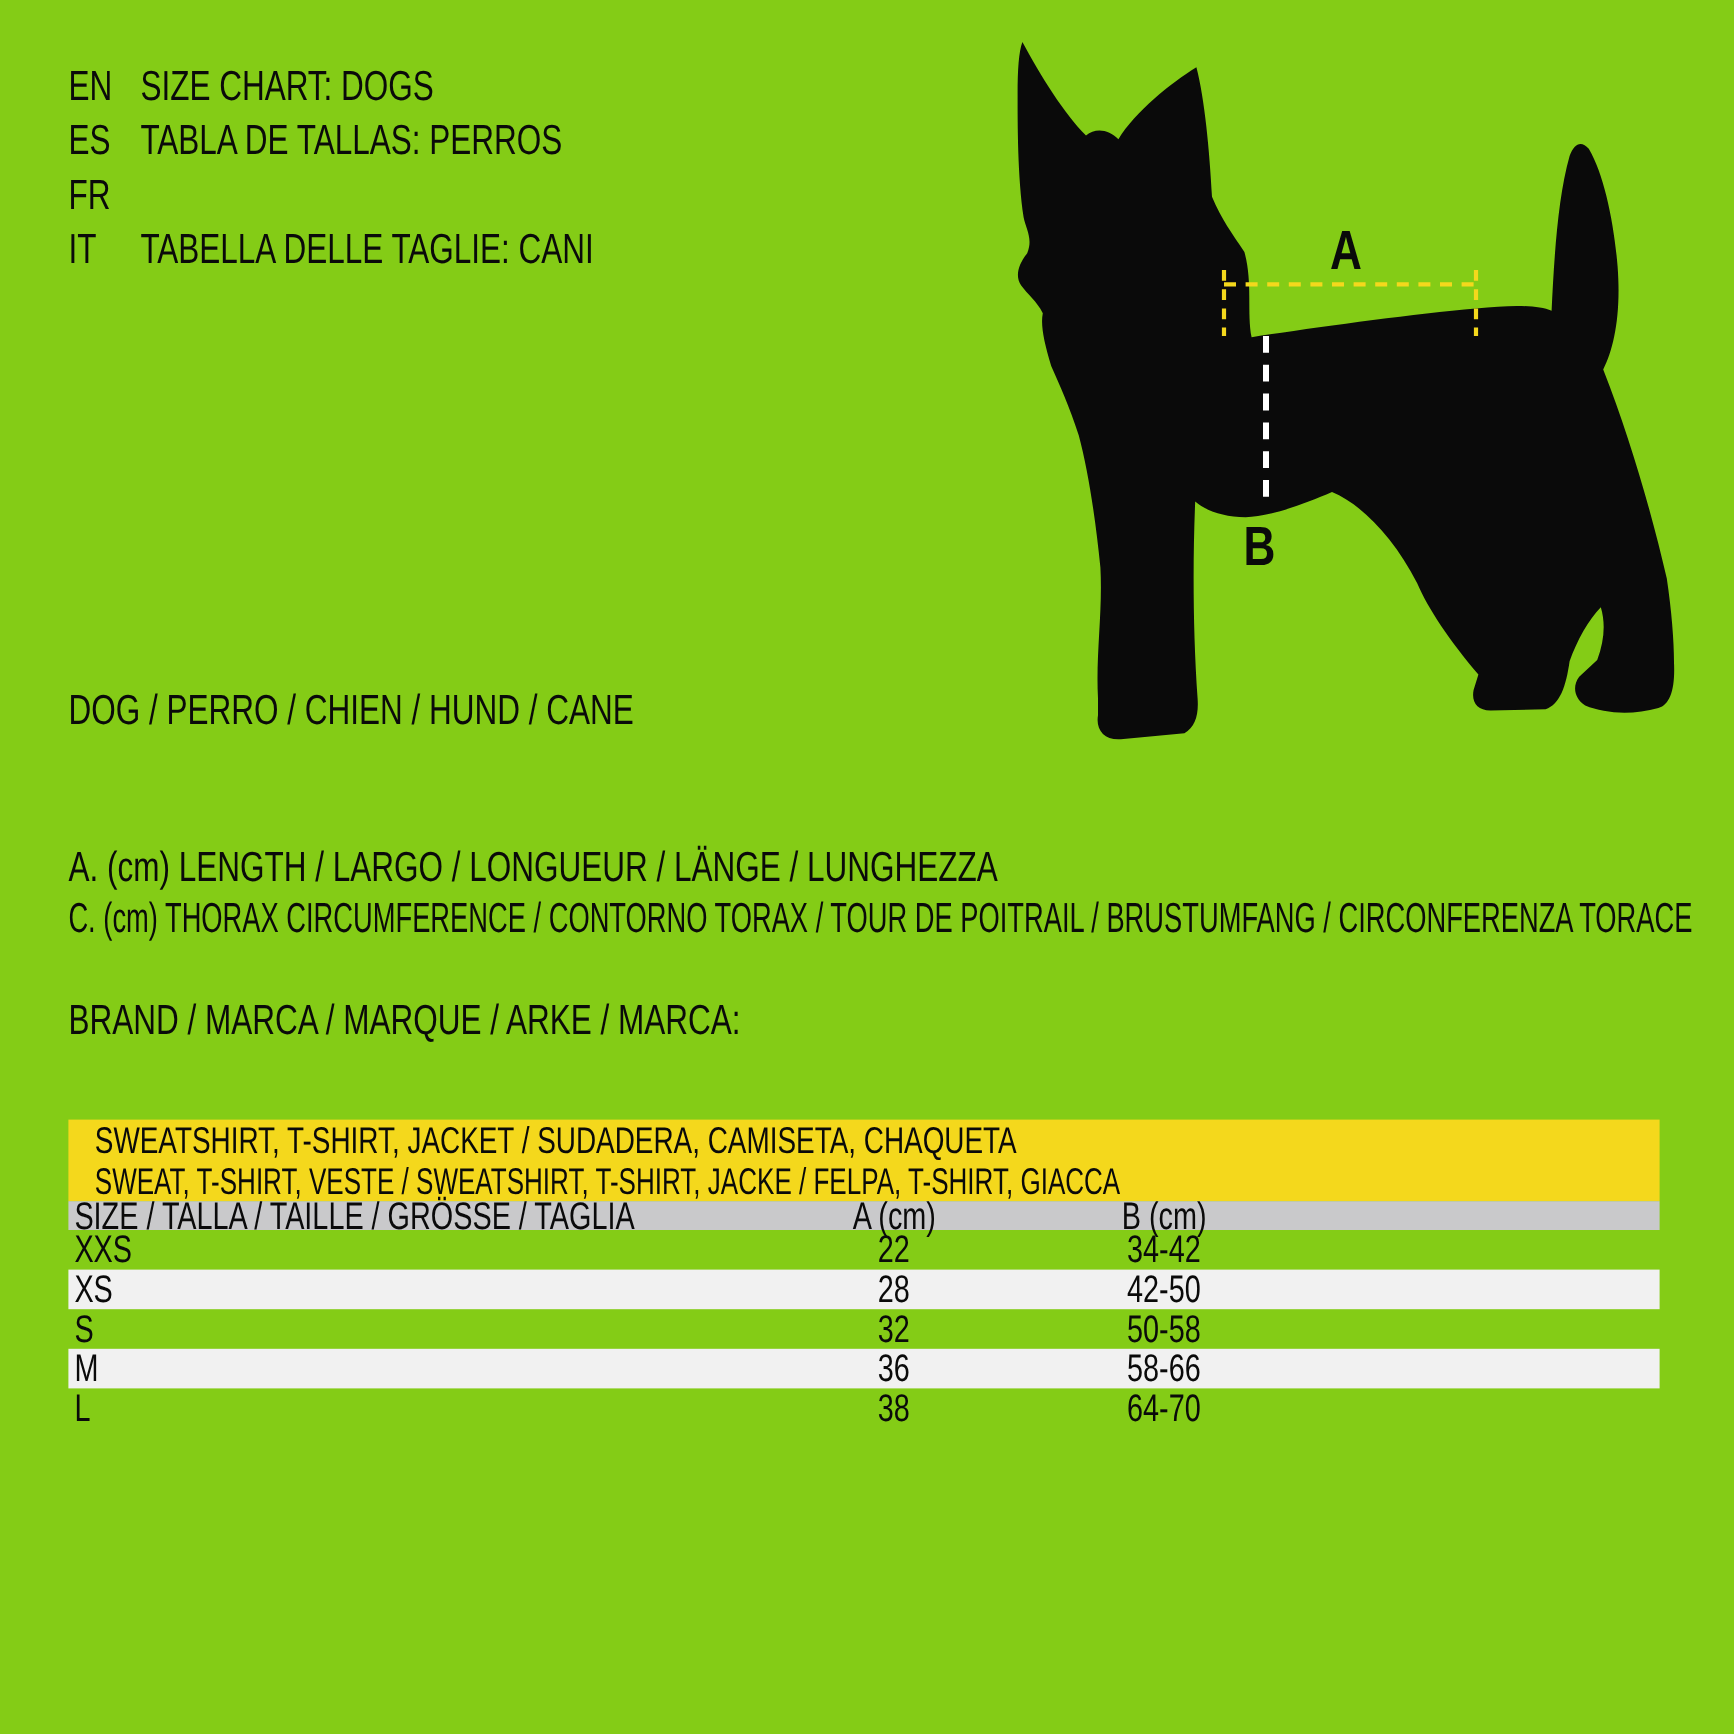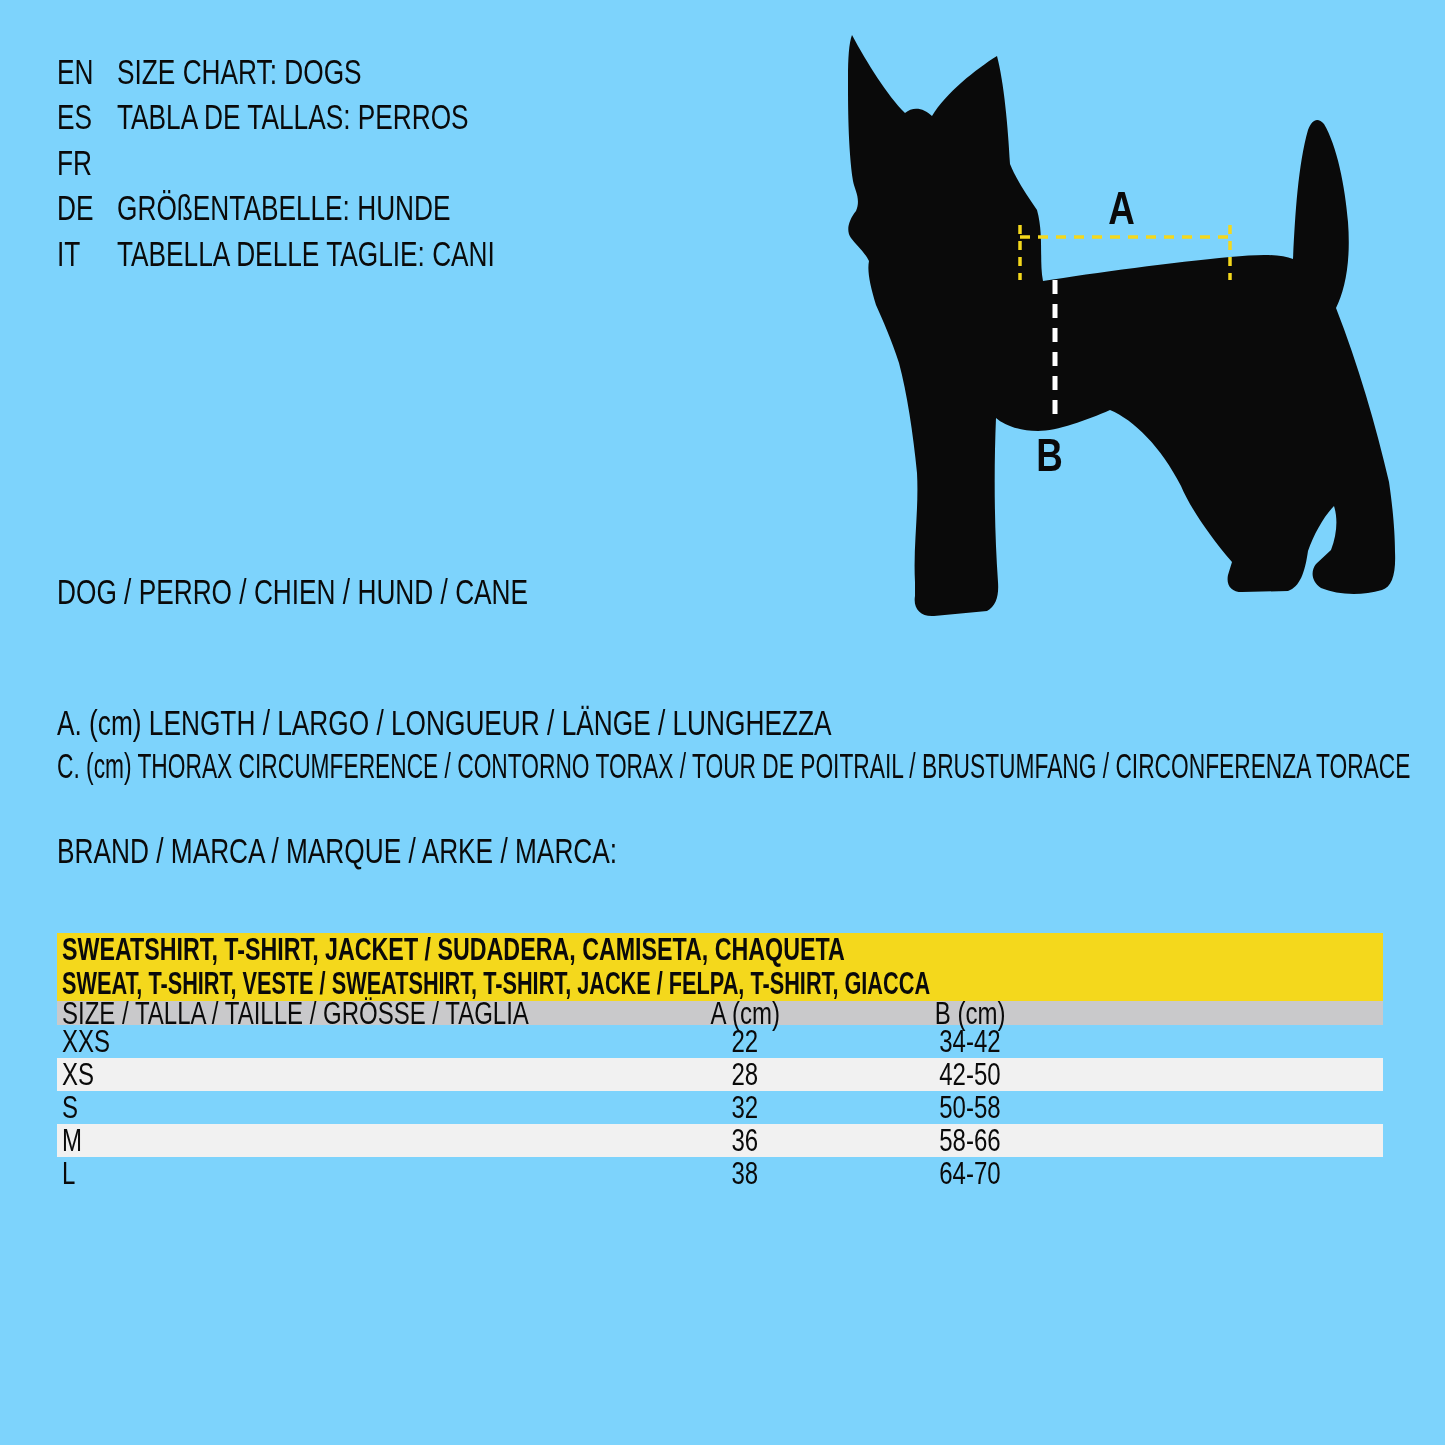--- a/index.html
+++ b/index.html
@@ -1,17 +1,17 @@
 <!DOCTYPE html>
 <html><head>
 <meta charset="utf-8">
 <style>
   html,body{margin:0;padding:0;background:#ffffff;}
   .canvas{
-    position:relative;width:1445px;height:1445px;background:#7dd3fc;overflow:hidden;
+    position:relative;width:1445px;height:1445px;background:#84cc16;overflow:hidden;
     font-family:"Liberation Sans", sans-serif;color:#0a0a0a;
   }
   
   .cx{display:inline-block;white-space:nowrap;transform:scaleX(.75);transform-origin:0 50%;}
   .cx-70{transform:scaleX(.70);}
   .cx-65{transform:scaleX(.65);}
   .cx-center{transform-origin:50% 50%;}
   
   .lang-block{position:absolute;left:57px;top:49px;}
   .lang-row{position:relative;height:45.5px;width:800px;}
@@ -26,21 +26,21 @@
   .marker-b{left:1020px;top:428px;}
   
   .caption-line{position:absolute;left:57px;height:40px;display:flex;align-items:center;font-size:35px;}
   .dog-caption{top:572px;align-items:flex-end;}
   .brand-line{top:831px;}
   .notes{position:absolute;left:57px;top:701px;}
   .note-line{height:43px;display:flex;align-items:center;font-size:35px;}
   
   .size-table{position:absolute;left:57px;top:933px;width:1326px;}
   .table-title{position:relative;width:1326px;height:68px;background:#F4D81C;}
-  .title-line{position:absolute;left:5px;height:34px;display:flex;align-items:center;font-size:31px;font-weight:700;}
+  .title-line{position:absolute;left:22px;height:34px;display:flex;font-size:31px;font-weight:400;}
   .title-line.l1{top:0;}
   .title-line.l2{top:34px;}
   .t-row{position:relative;width:1326px;height:33px;}
   .t-head{height:24px;background:#C9C9CB;}
   .t-row.striped{background:#F1F1F1;}
   .c-size{position:absolute;left:5px;top:0;height:100%;display:flex;align-items:center;font-size:32px;}
   .c-a,.c-b{position:absolute;top:0;height:100%;width:200px;display:flex;align-items:center;justify-content:center;font-size:32px;}
   .c-a{left:588px;}
   .c-b{left:813px;}
 </style>
@@ -62,28 +62,20 @@
       <span class="lang-code">
           <span class="cx">ES</span>
         </span>
       <span class="lang-title">
           <span class="cx">TABLA DE TALLAS: PERROS</span>
         </span>
     </div>
     <div class="lang-row">
       <span class="lang-code">
           <span class="cx">FR</span>
-        </span>
-    </div>
-    <div class="lang-row">
-      <span class="lang-code">
-          <span class="cx">DE</span>
-        </span>
-      <span class="lang-title">
-          <span class="cx">GRÖßENTABELLE: HUNDE</span>
         </span>
     </div>
     <div class="lang-row">
       <span class="lang-code">
           <span class="cx">IT</span>
         </span>
       <span class="lang-title">
           <span class="cx">TABELLA DELLE TAGLIE: CANI</span>
         </span>
     </div>

